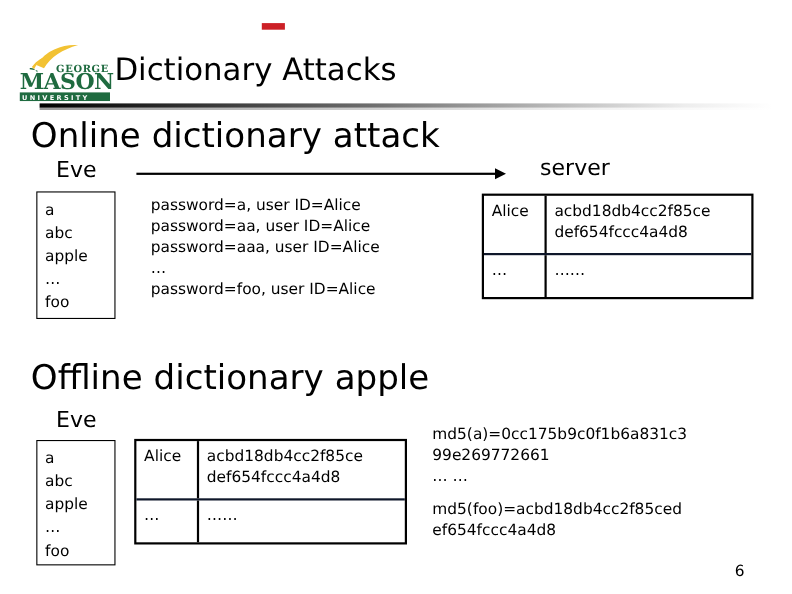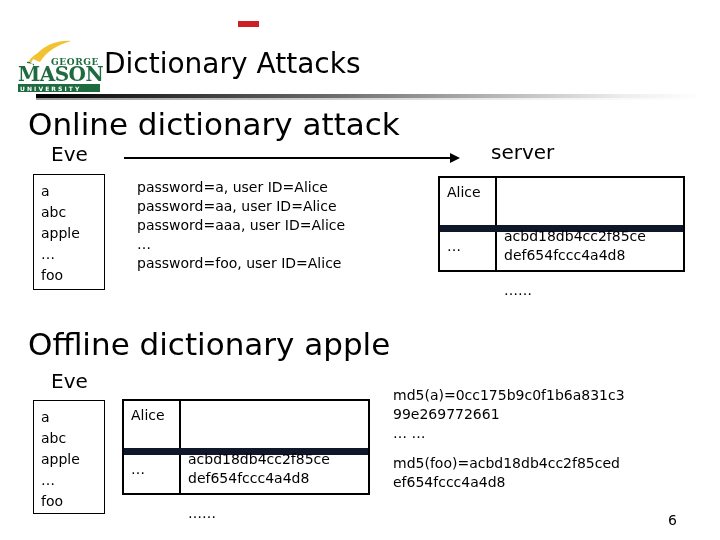--- a/index.html
+++ b/index.html
@@ -67,29 +67,29 @@
     border-bottom:5px solid transparent;
     border-left:10px solid #000000;
   }
 
   
   .tbl{
     position:absolute;border:2px solid #000000;background:#ffffff;
     box-sizing:border-box;
   }
   .tbl .row{display:flex;box-sizing:border-box;}
-  .tbl .row.r1{border-bottom:7px solid #0f172a;}
+  .tbl .row.r1{border-bottom:2px solid #0f172a;}
   .tbl .c1{
     box-sizing:border-box;border-right:2px solid #000000;
     font-size:14px;line-height:19px;padding:5px 6px 5px 7px;
     white-space:nowrap;
   }
   .tbl .c2{
     box-sizing:border-box;
-    font-size:14px;line-height:19px;padding:5px 6px 5px 7px;margin-top:44px;
+    font-size:14px;line-height:19px;padding:5px 6px 5px 7px;
   }
   .tbl .c2 span{display:block;white-space:nowrap;}
 
   .md5-block{
     position:absolute;font-size:14px;line-height:19px;
   }
   .md5-block .ln{display:block;white-space:nowrap;}
   .md5-block .sp{display:block;height:11px;}
 
   .page-num{

